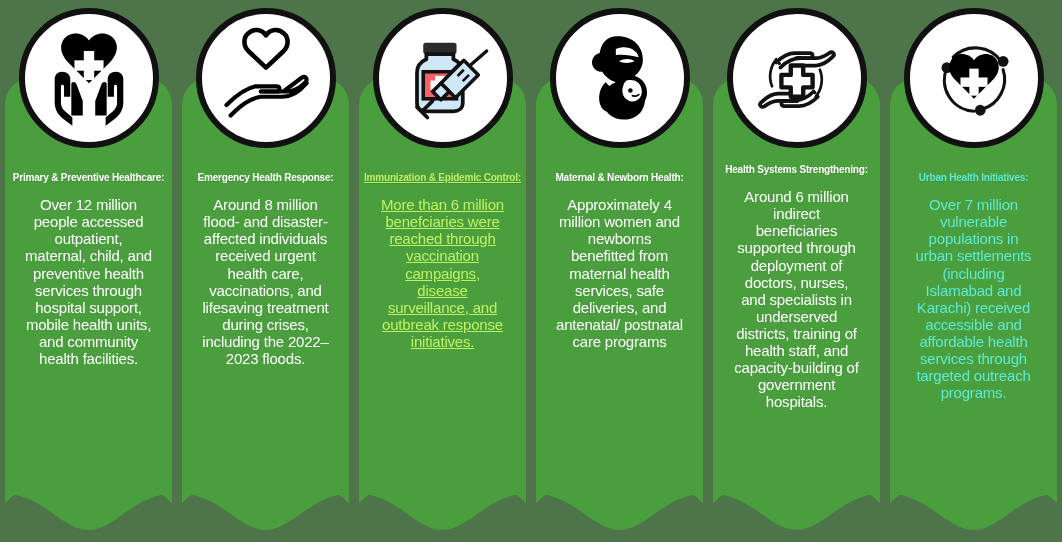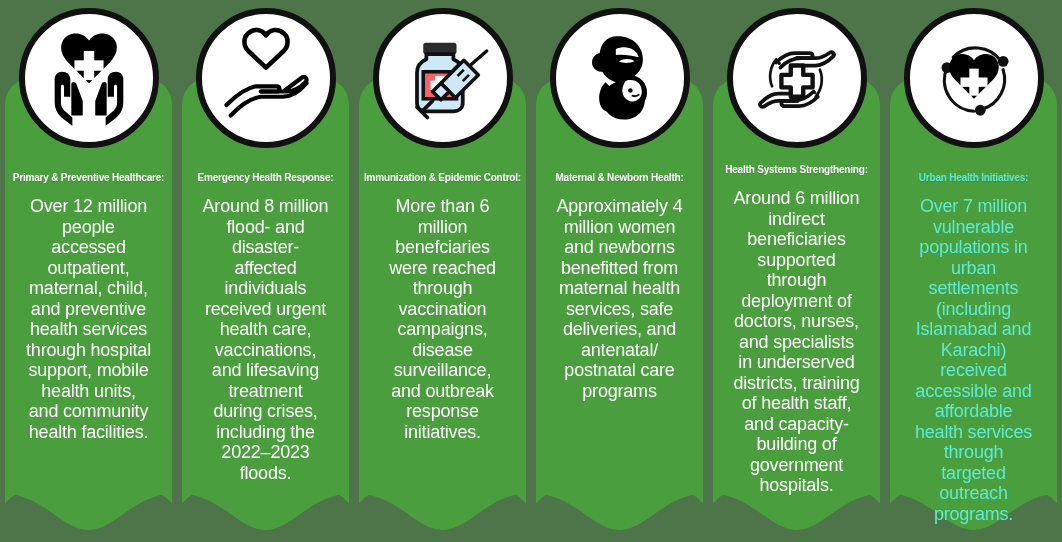--- a/index.html
+++ b/index.html
@@ -80,21 +80,21 @@
   .head{
     font-size:10px;
     font-weight:bold;
     line-height:1.12;
     letter-spacing:-0.2px;
     margin:0 0 12px 0;
     padding:0 4px;
     text-shadow:0 1px 1px rgba(0,0,0,.10);
   }
   .body{
-    font-size:18px;
+    font-size:15px;
     font-weight:normal;
     line-height:1.14;
     letter-spacing:-0.2px;
     margin:13px;
     padding:0 6px;
   }
   .c1 .txtwrap{top:172px;}
   .c2 .txtwrap{top:172px;}
   .c3 .txtwrap{top:172px;}
   .c4 .txtwrap{top:172px;}
@@ -175,21 +175,21 @@
             <path d="M70 33 L84 47 L62 69 L48 55 Z" fill="#cfe8f7" stroke="#111" stroke-width="3.4" stroke-linejoin="round"></path>
             <line x1="70" y1="42" x2="64" y2="48" stroke="#111" stroke-width="2.6"></line>
             <line x1="75" y1="47" x2="69" y2="53" stroke="#111" stroke-width="2.6"></line>
             <line x1="65" y1="37" x2="59" y2="43" stroke="#111" stroke-width="2.6"></line>
             <path d="M48 55 L40 63 L48 71 L56 63 Z" fill="#cfe8f7" stroke="#111" stroke-width="3.4" stroke-linejoin="round"></path>
             <line x1="40" y1="72" x2="30" y2="82" stroke="#111" stroke-width="3.6" stroke-linecap="round"></line>
             <line x1="25" y1="78" x2="35" y2="88" stroke="#111" stroke-width="3.6" stroke-linecap="round"></line>
           </svg>
         </span>
       </div>
-      <div class="txtwrap" style="color: #ffffff;">
+      <div class="txtwrap" style="color: #bef264; text-decoration: underline;">
         <p class="head">Immunization &amp; Epidemic Control:</p>
         <p class="body">More than 6 million benefciaries were reached through vaccination campaigns, disease surveillance, and outbreak response initiatives.</p>
       </div>
     </div>
 
     <div class="col c4">
       <div class="banner" style="background: rgb(74, 158, 61);"></div>
       <div class="tail">
         <svg viewBox="0 0 167 58" preserveAspectRatio="none">
           <path d="M0,0 L167,0 L167,22 C130,22 110,58 83.5,58 C57,58 37,22 0,22 Z" fill="#4a9e3d"></path>

